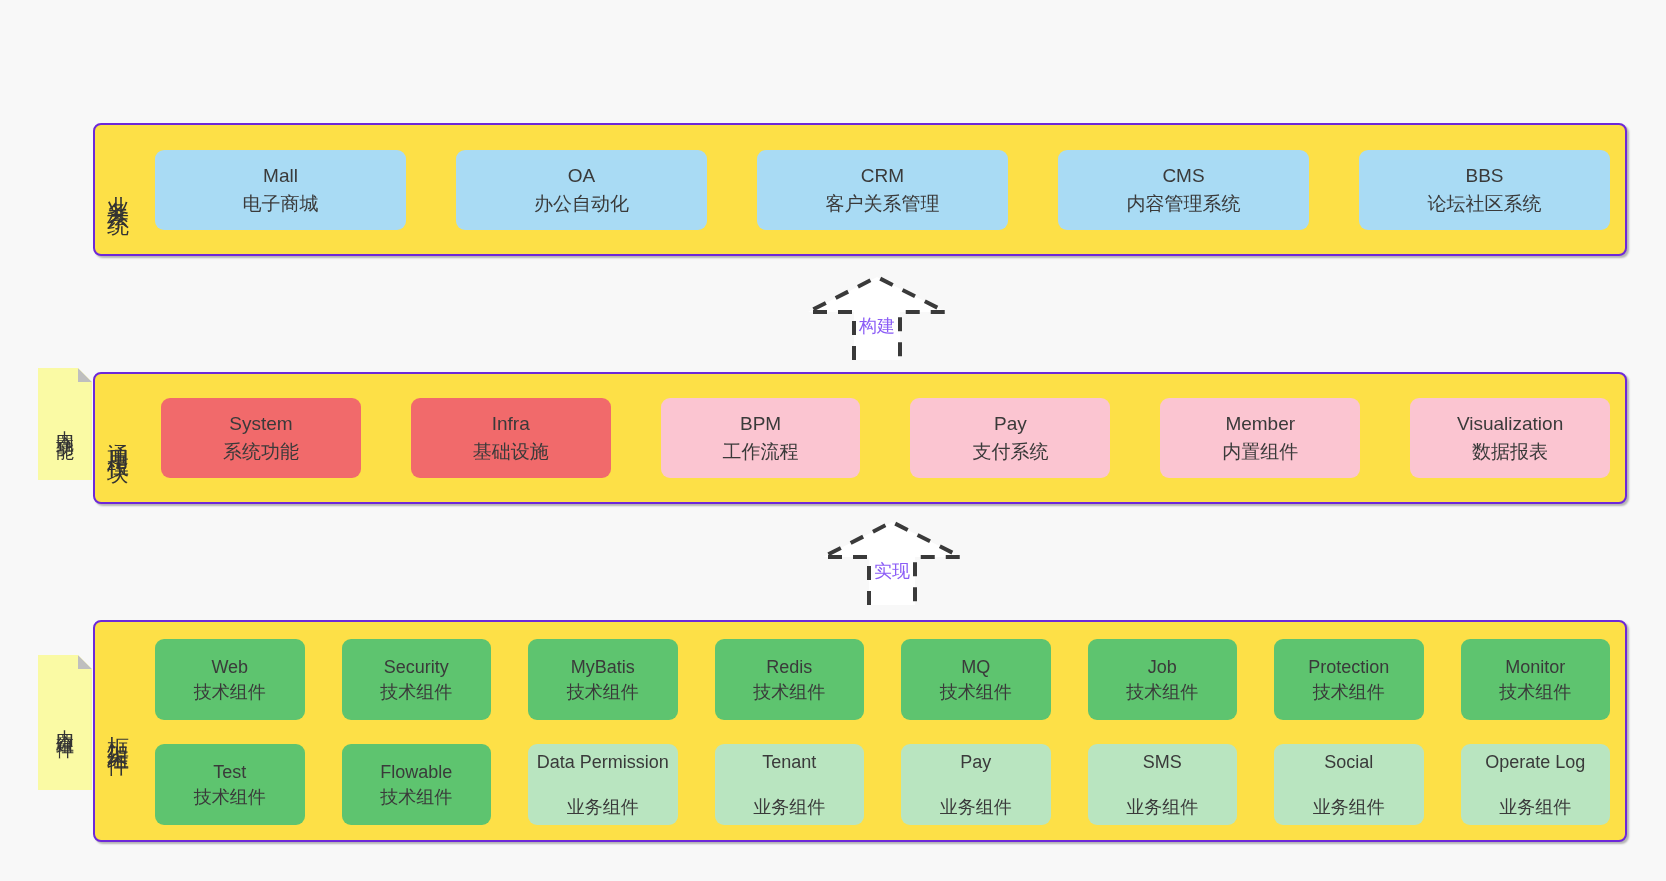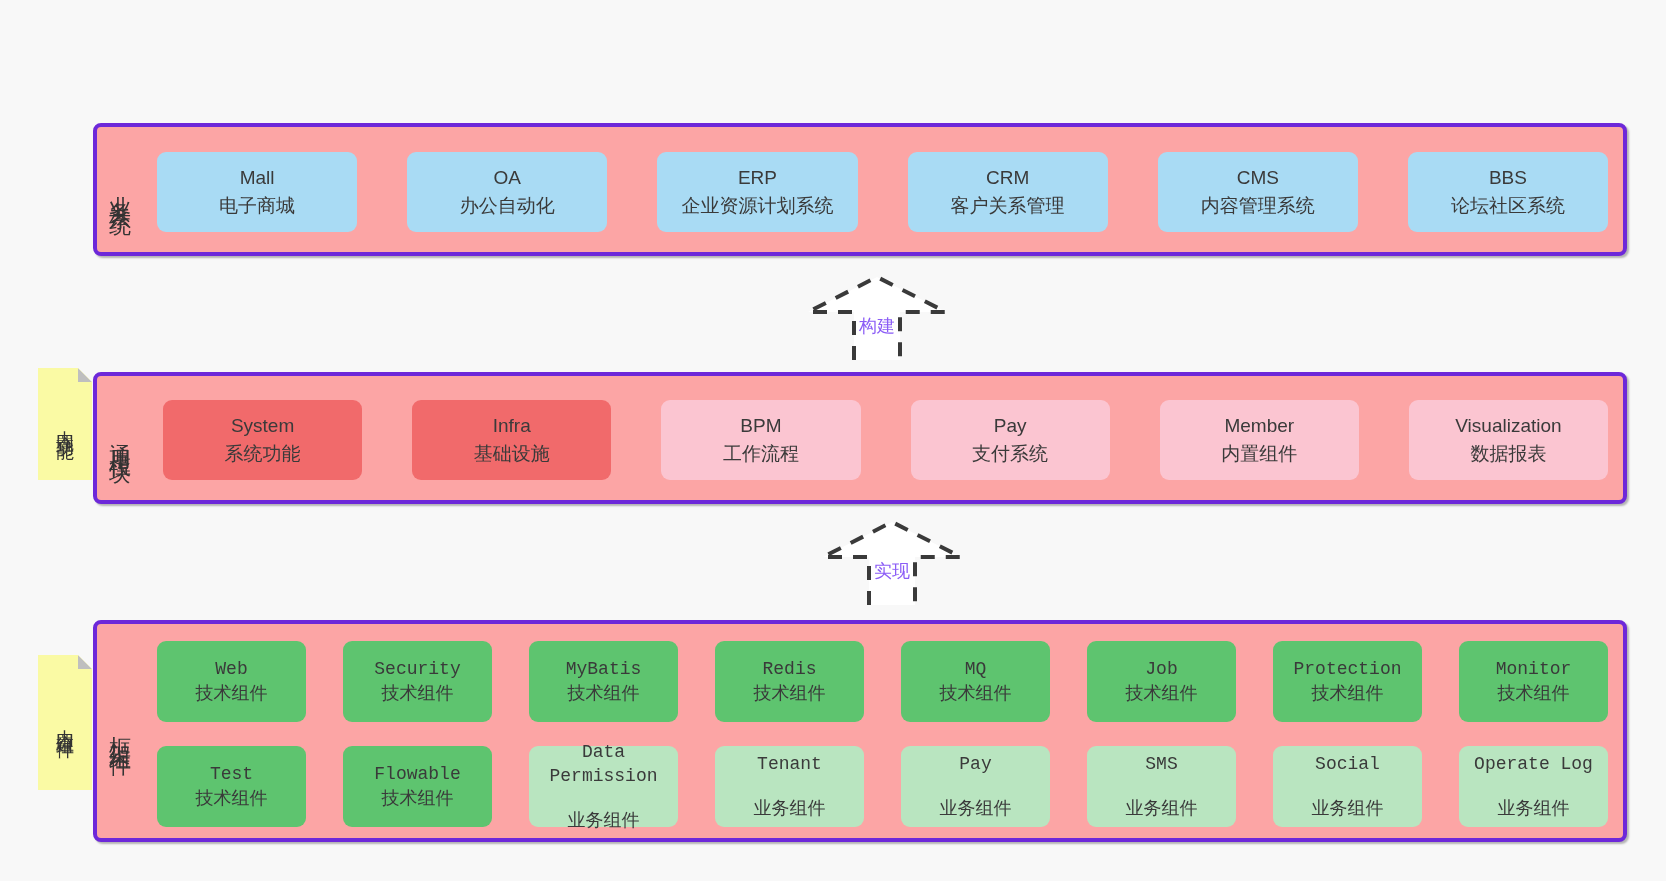--- a/index.html
+++ b/index.html
@@ -11,22 +11,22 @@
     position:relative;
     width:1666px;
     height:881px;
     background:#f8f8f8;
     overflow:hidden;
   }
   .panel{
     position:absolute;
     left:93px;
     width:1534px;
-    background:#fca5a5;
-    border:4px solid #6d28d9;
+    background:#fde047;
+    border:2px solid #6d28d9;
     border-radius:8px;
     box-shadow:2px 2px 2px rgba(0,0,0,0.28);
     box-sizing:border-box;
   }
   .panel-business{top:123px;height:133px;}
   .panel-modules{top:372px;height:132px;}
   .panel-components{top:620px;height:222px;}
   .side-label{
     position:absolute;
     left:12px;
@@ -60,21 +60,21 @@
     flex-direction:column;
     align-items:center;
     justify-content:center;
     text-align:center;
     color:#3a3a3a;
     font-size:19px;
     line-height:1.45;
     padding:2px 6px;
     box-sizing:border-box;
   }
-  .panel-components .box{font-size:18px;line-height:1.35;font-family:Liberation Mono, monospace;}
+  .panel-components .box{font-size:18px;line-height:1.35;}
   .v-blue{background:#a9dbf4;}
   .v-red{background:#f16a6b;}
   .v-pink{background:#fbc5d1;}
   .v-green{background:#5ec46f;}
   .v-green-light{background:#b9e5c0;gap:20px;}
   .note{
     position:absolute;
     left:38px;
     width:54px;
     background:#fafaa4;
@@ -131,24 +131,20 @@
     <div class="boxes row-0">
         <div class="box v-blue">
           <div>Mall</div>
           <div>电子商城</div>
         </div>
         <div class="box v-blue">
           <div>OA</div>
           <div>办公自动化</div>
         </div>
         <div class="box v-blue">
-          <div>ERP</div>
-          <div>企业资源计划系统</div>
-        </div>
-        <div class="box v-blue">
           <div>CRM</div>
           <div>客户关系管理</div>
         </div>
         <div class="box v-blue">
           <div>CMS</div>
           <div>内容管理系统</div>
         </div>
         <div class="box v-blue">
           <div>BBS</div>
           <div>论坛社区系统</div>

